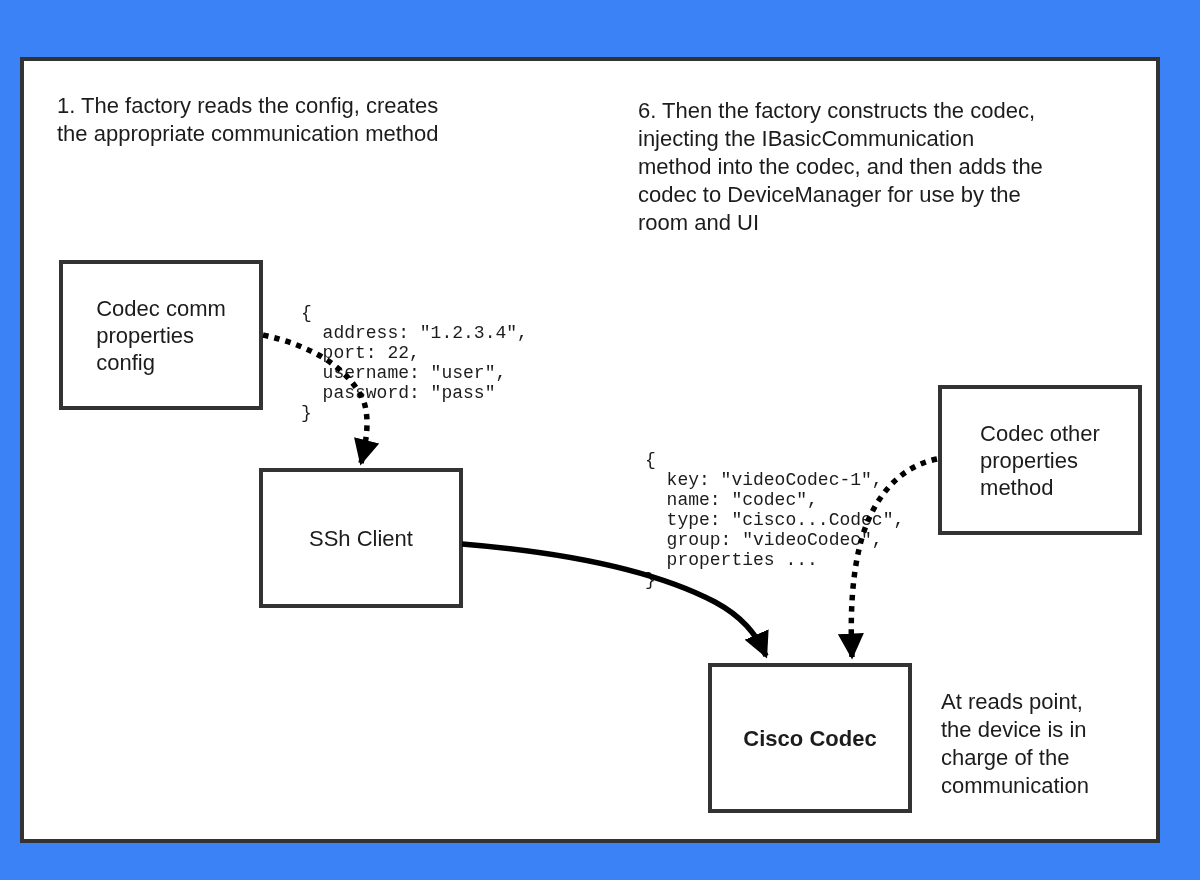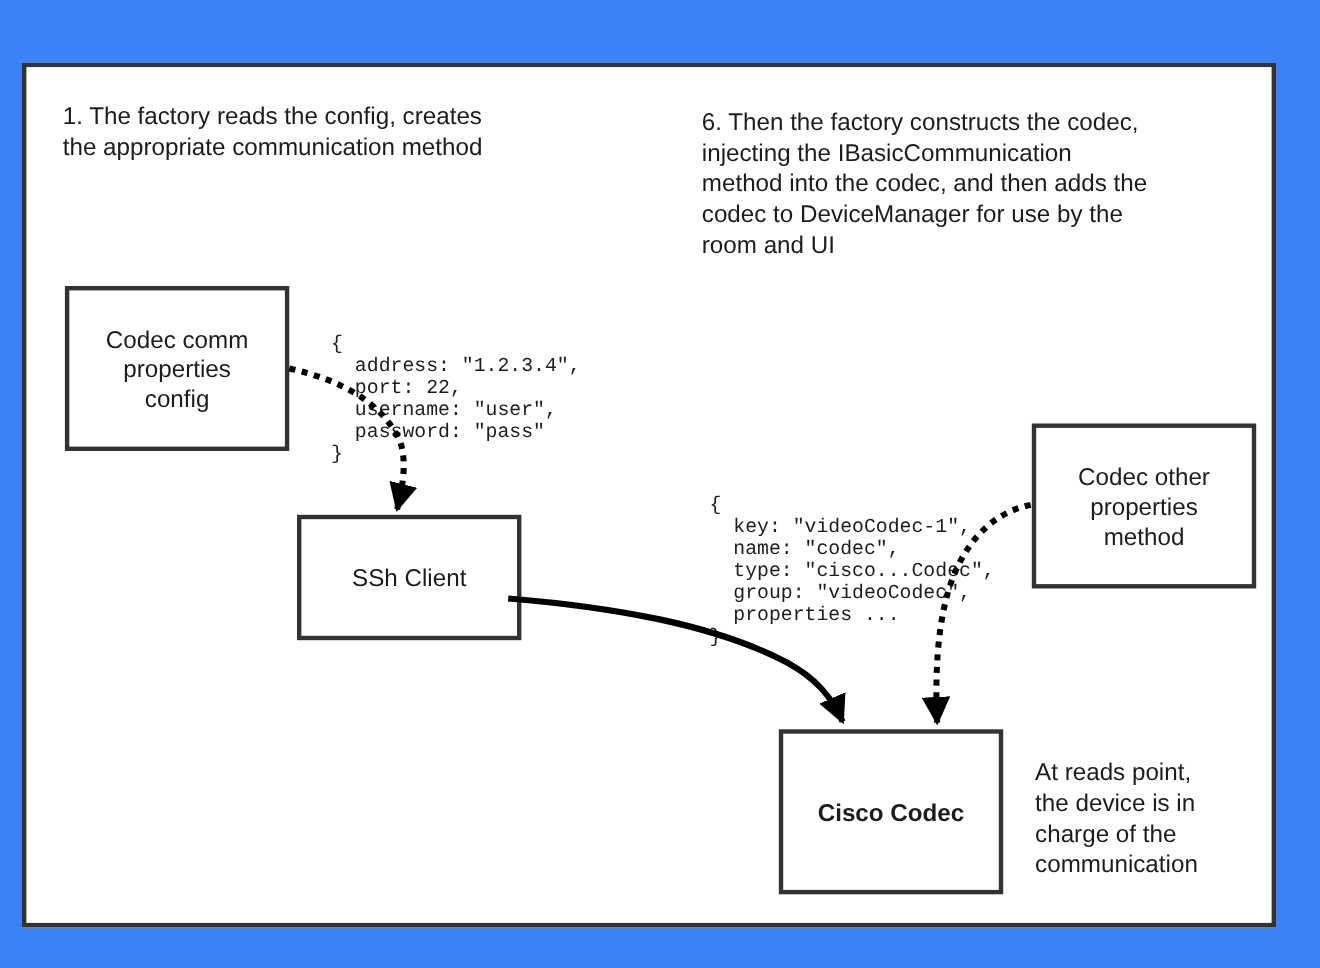--- a/index.html
+++ b/index.html
@@ -22,29 +22,28 @@
     border: 4px solid #333333;
     background: #ffffff;
   }
   .node {
     position: absolute;
     border: 4px solid #333333;
     background: #ffffff;
     display: flex;
     align-items: center;
     justify-content: center;
-    text-align: center;
     font-size: 22px;
     line-height: 27px;
     white-space: pre-line;
     color: #1c1c1c;
     z-index: 2;
   }
   .node-codec-comm  { left: 59px;  top: 260px; width: 204px; height: 150px; }
-  .node-ssh-client  { left: 270px; top: 468px; width: 204px; height: 114px; }
+  .node-ssh-client  { left: 259px; top: 468px; width: 204px; height: 140px; }
   .node-codec-other { left: 938px; top: 385px; width: 204px; height: 150px; }
   .node-cisco-codec { left: 708px; top: 663px; width: 204px; height: 150px; font-weight: bold; }
   .note {
     position: absolute;
     font-size: 22px;
     line-height: 28px;
     white-space: pre-line;
     color: #1c1c1c;
     z-index: 2;
   }

